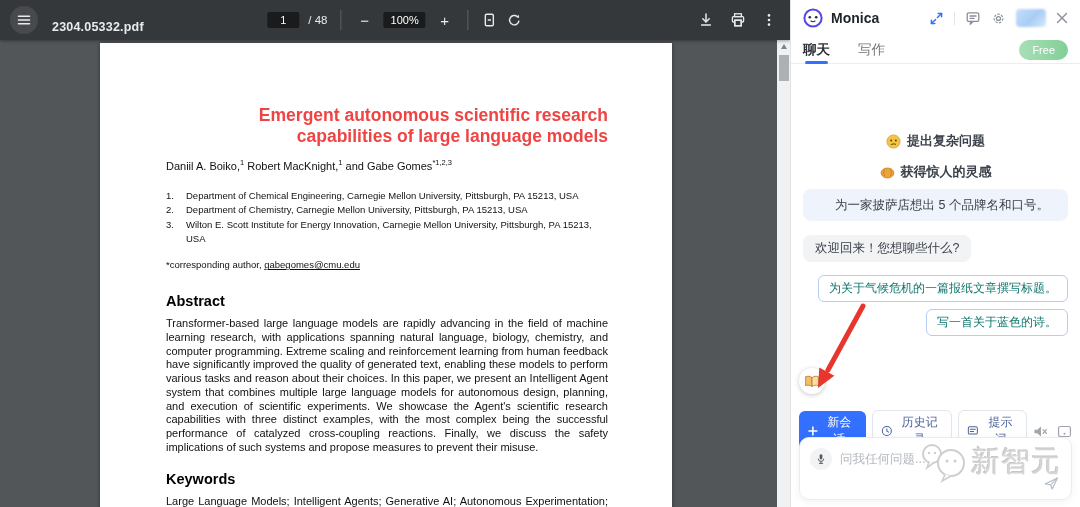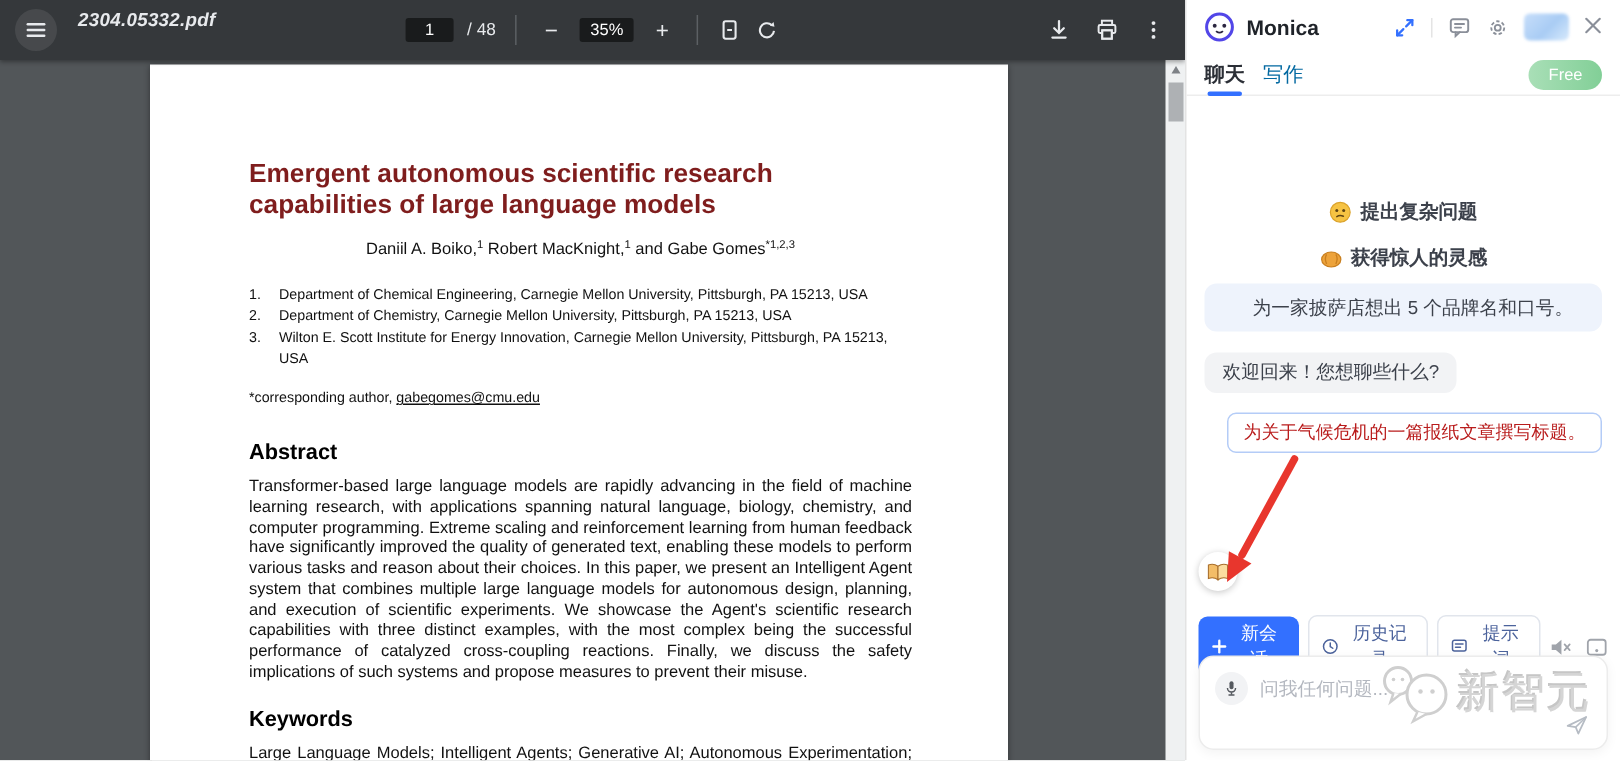--- a/index.html
+++ b/index.html
@@ -4,21 +4,21 @@
 <style>
   * { margin:0; padding:0; box-sizing:border-box; }
   html,body { background:#fff; }
   body { font-family:"Liberation Sans", sans-serif; }
   .app { position:relative; width:1080px; height:507px; overflow:hidden; background:#fff; }
 
   
   .pdf-pane { position:absolute; left:0; top:0; width:790px; height:507px; background:#525659; overflow:hidden; }
   .pdf-toolbar { position:absolute; left:0; top:0; width:790px; height:40px; background:#35383b;
                  display:flex; align-items:center; color:#e8eaed; z-index:5; box-shadow:0 1px 3px rgba(0,0,0,.35); }
-  .tb-left { display:flex; align-items:flex-start; margin-left:10px;font-style:italic; }
+  .tb-left { display:flex; align-items:flex-end; margin-left:10px; }
   .menu-circle { width:28px; height:28px; border-radius:50%; background:rgba(255,255,255,.09);
                  display:flex; align-items:center; justify-content:center; cursor:pointer; }
   .tb-filename { margin-left:14px; font-size:12.5px; font-weight:600; letter-spacing:.2px; }
   .tb-center { position:absolute; left:50%; top:0; height:40px; transform:translateX(-50%);
                display:flex; align-items:center; gap:9px; }
   .page-box { background:#191b1c; border-radius:2px; min-width:22px; padding:2px 6px; font-size:11px;
               color:#fff; text-align:center; border:none; }
   .tb-total { font-size:11.5px; color:#e8eaed; }
   .tb-sep { width:1px; height:20px; background:#5c6064; margin:0 4px; }
   .tb-btn { background:none; border:none; color:#e8eaed; font-size:15px; cursor:pointer;
@@ -28,22 +28,22 @@
   .tb-icon { cursor:pointer; display:flex; align-items:center; justify-content:center; }
 
   .pdf-scrollbar { position:absolute; right:0; top:40px; width:13px; height:467px; background:#eff1f2; z-index:4; }
   .scroll-up { width:13px; height:13px; display:flex; align-items:center; justify-content:center; cursor:pointer; }
   .scroll-up-tri { width:0; height:0; border-left:3.5px solid transparent; border-right:3.5px solid transparent;
                    border-bottom:5px solid #7e8287; }
   .scroll-thumb { position:absolute; left:1.5px; top:15px; width:10px; height:26px; background:#aeb1b4; cursor:pointer; }
 
   .pdf-page { position:absolute; left:100px; top:43px; width:572px; height:620px; background:#fff;
               box-shadow:0 1px 4px rgba(0,0,0,.4); padding:62px 64px 0 66px; color:#111; }
-  .doc-title { text-align:left; font-size:17.5px; font-weight:700; line-height:1.2; color:#7f1d1d; }
-  .doc-authors { text-align:center; font-size:11px; margin-top:11px; color:#111; }
+  .doc-title { text-align:right; font-size:17.5px; font-weight:700; line-height:1.2; color:#ef4444; }
+  .doc-authors { text-align:left; font-size:11px; margin-top:11px; color:#111; }
   .doc-authors sup { font-size:7.5px; }
   .affil-list { margin-top:17px; font-size:9.5px; line-height:1.52; color:#111; }
   .affil-row { display:flex; }
   .affil-num { width:20px; flex:0 0 20px; }
   .corresponding { margin-top:13px; font-size:9.5px; }
   .doc-link { color:#111; text-decoration:underline; cursor:pointer; }
   .doc-h2 { font-size:14.5px; font-weight:700; color:#000; }
   .abstract-h { margin-top:23px; }
   .doc-body { margin-top:8px; font-size:11px; line-height:1.245; text-align:justify; color:#111; }
   .keywords-h { margin-top:17px; }
@@ -58,36 +58,36 @@
   .m-icon { cursor:pointer; display:flex; align-items:center; justify-content:center; }
   .avatar-blur { width:30px; height:18px; border-radius:4px;
                  background:linear-gradient(135deg,#c7defa,#a9ccf4 55%,#d8eafc); filter:blur(1.2px); cursor:pointer; }
   .m-close { font-size:15px; color:#8a8f99; cursor:pointer; line-height:1; }
 
   .m-tabs { height:28px; display:flex; align-items:center; padding:0 12px; border-bottom:1px solid #ededed; }
   .m-tab { font-size:13.5px; cursor:pointer; position:relative; height:28px; display:flex; align-items:center; }
   .m-tab.active { color:#2b2f36; font-weight:700; }
   .m-tab.active::after { content:""; position:absolute; left:2px; right:2px; bottom:0; height:3px;
                           border-radius:2px; background:#3370ff; }
-  .m-tab.inactive { color:#0369a1; margin-left:12px;font-family:Liberation Mono, monospace; }
+  .m-tab.inactive { color:#737373; margin-left:28px;font-family:Liberation Mono, monospace; }
   .free-badge { margin-left:auto; background:linear-gradient(90deg,#a9dfb7,#82cf97); color:#fff;
                 font-size:11px; padding:4px 13px; border-radius:10px; cursor:pointer; }
 
   .m-body { position:relative; padding:0 12px; }
   .sec-head { margin-top:68px; display:flex; align-items:center; justify-content:center; gap:6px;
               font-size:13px; font-weight:600; color:#3c414b; }
   .sec-head.second { margin-top:13px; }
   .emoji { width:15px; height:15px; display:inline-flex; }
   .example-box { margin-top:9px; background:#eef3fc; border-radius:8px; height:32px; display:flex;
                  align-items:center; padding:0 14px; font-size:12.5px; color:#3c414b; cursor:pointer; }
   .example-box.second { margin-top:8px;padding-left:32px; }
   .welcome-bubble { margin-top:14px; display:inline-block; background:#f2f3f5; border-radius:8px;
                     padding:5px 12px; font-size:12.5px; color:#3c414b; }
   .suggestions { margin-top:13px; display:flex; flex-direction:column; align-items:flex-end; gap:7px; }
-  .suggest-btn { background:#fff; border:1px solid #b4ccf7; color:#b91c1c; font-size:12px;
+  .suggest-btn { background:#fff; border:1px solid #b4ccf7; color:#0f766e; font-size:12px;
                  border-radius:6px; padding:4px 10px; cursor:pointer; white-space:nowrap;
                  font-family:Liberation Mono, monospace; }
 
   .book-float { position:absolute; left:8px; top:368px; width:26px; height:26px; border-radius:50%;
                 background:#fff; box-shadow:0 1px 5px rgba(0,0,0,.22); display:flex; align-items:center;
                 justify-content:center; cursor:pointer; z-index:6; }
   .red-arrow { position:absolute; left:0; top:298px; width:92px; height:100px; z-index:7; pointer-events:none; }
 
   .m-actions { position:absolute; left:8px; right:8px; top:410px; display:flex; align-items:center; gap:6px; }
   .btn-new { background:#3370ff; color:#fff; border:none; border-radius:6px; font-size:12px;
@@ -130,21 +130,21 @@
           </svg>
         </div>
         <span class="tb-filename">2304.05332.pdf</span>
       </div>
 
       <div class="tb-center">
         <input class="page-box" size="1" value="1" style="">
         <span class="tb-total">/ 48</span>
         <div class="tb-sep"></div>
         <button class="tb-btn">−</button>
-        <span class="zoom-box">35%</span>
+        <span class="zoom-box">100%</span>
         <button class="tb-btn">+</button>
         <div class="tb-sep"></div>
         <div class="tb-icon">
           <svg width="16" height="16" viewBox="0 0 16 16">
             <rect x="4" y="2.2" width="8" height="11.6" rx="1.4" fill="none" stroke="#e8eaed" stroke-width="1.4"></rect>
             <line x1="6.4" y1="8" x2="9.6" y2="8" stroke="#e8eaed" stroke-width="1.4"></line>
           </svg>
         </div>
         <div class="tb-icon">
           <svg width="16" height="16" viewBox="0 0 16 16">
@@ -307,20 +307,21 @@
         <span>获得惊人的灵感</span>
       </div>
       <div class="example-box second">为一家披萨店想出 5 个品牌名和口号。</div>
 
       <div>
         <div class="welcome-bubble">欢迎回来！您想聊些什么?</div>
       </div>
 
       <div class="suggestions">
         <button class="suggest-btn">为关于气候危机的一篇报纸文章撰写标题。</button>
+        <button class="suggest-btn">写一首关于蓝色的诗。</button>
       </div>
     </div>
 
     <div class="book-float">
       <svg width="16" height="13" viewBox="0 0 20 16">
         <path d="M2 2 C5 .8 8 1.6 10 3 L10 14.2 C8 12.8 5 12.2 2 13.2 Z" fill="#f3bd68" stroke="#a96f2d" stroke-width=".9"></path>
         <path d="M18 2 C15 .8 12 1.6 10 3 L10 14.2 C12 12.8 15 12.2 18 13.2 Z" fill="#fbdda0" stroke="#a96f2d" stroke-width=".9"></path>
       </svg>
     </div>
 

